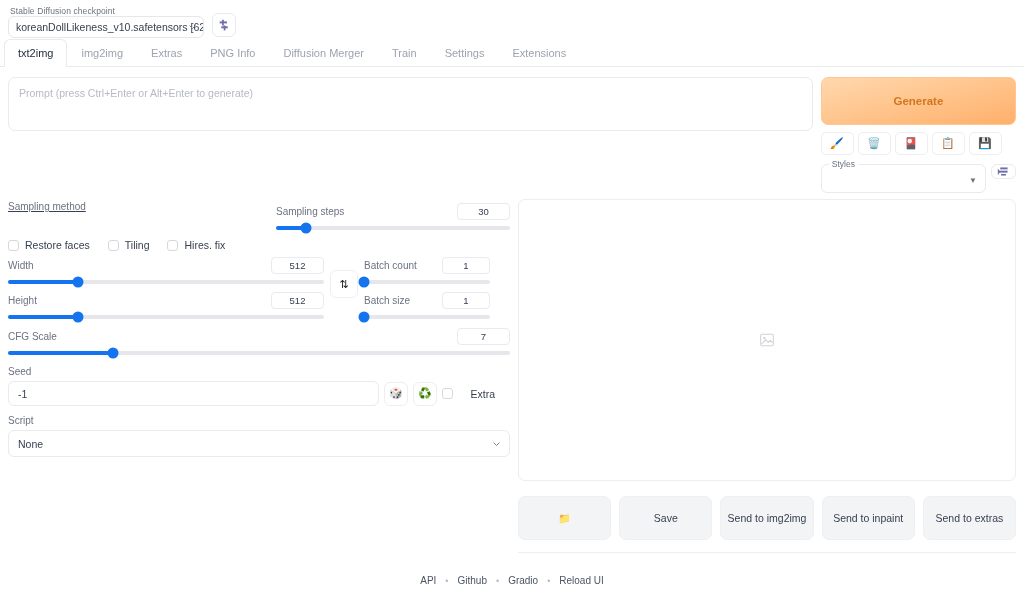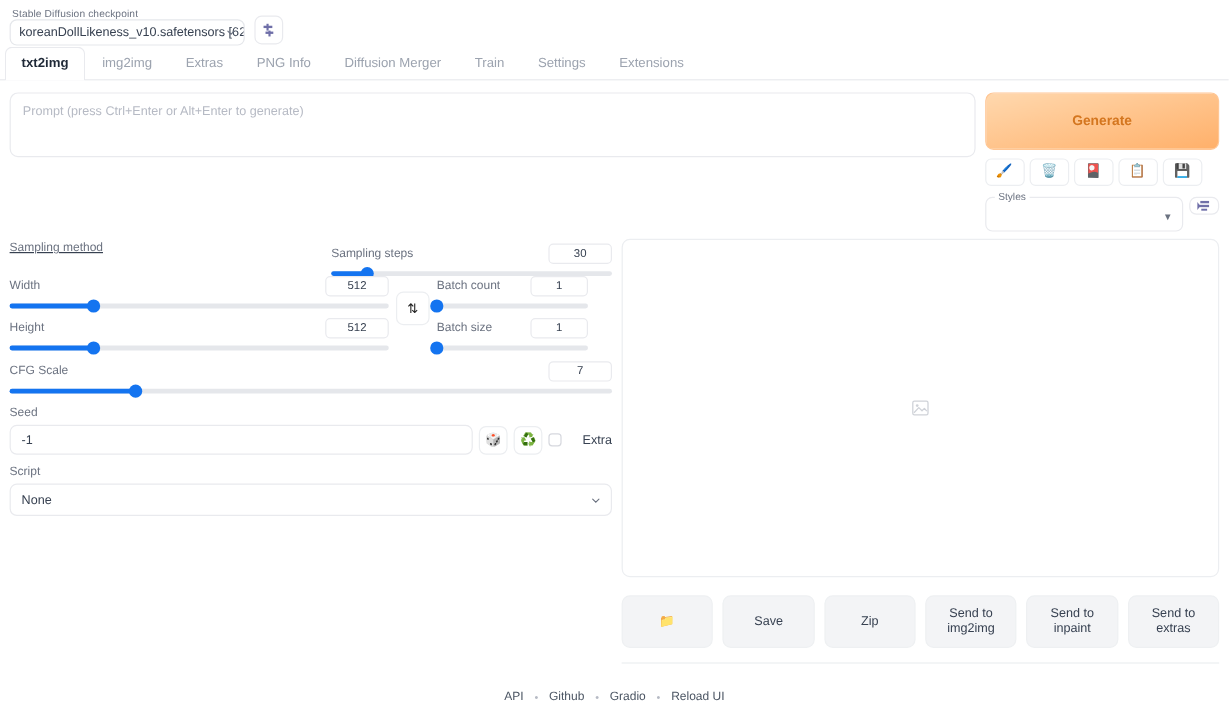--- a/index.html
+++ b/index.html
@@ -40,21 +40,21 @@
   .tabs {
     display: flex; align-items: flex-end; gap: 0;
     border-bottom: 1px solid #e9eaee; height: 29px; padding-left: 4px;
   }
   .tab {
     padding: 6px 13px 7px; font-size: 11px; color: #9ca3af;
     border: 1px solid transparent; border-bottom: none; position: relative; top: 1px;
     border-radius: 6px 6px 0 0; background: transparent; line-height: 14px;
   }
   .tab.active {
-    color: #1f2937; font-weight: bold; background: #fff;
+    color: #1f2937; font-weight: normal; background: #fff;
     border-color: #e9eaee; border-bottom-color: #fff;
   }
 
   
   .main { display: flex; padding: 10px 8px 0; gap: 8px; }
   .col-left { width: 808px; }
   .col-right { width: 196px; }
 
   
   .prompt-box {
@@ -253,20 +253,28 @@
             <div class="lbl" style="margin:0;">Sampling steps</div>
             <div class="numbox">30</div>
           </div>
           <div class="track">
             <div class="fill" id="f-steps" style="width: 13%;"></div>
             <div class="thumb" id="t-steps" style="left: 13%;"></div>
           </div>
         </div>
       </div>
 
+      <div class="checkrow">
+        <div class="chk"></div>
+        <div class="chk-lbl">Restore faces</div>
+        <div class="chk"></div>
+        <div class="chk-lbl">Tiling</div>
+        <div class="chk"></div>
+        <div class="chk-lbl">Hires. fix</div>
+      </div>
 
       <div class="dims">
         <div class="dims-left">
           <div class="slider-block">
             <div class="slider-head">
               <div class="lbl" style="margin:0;">Width</div>
               <div class="numbox">512</div>
             </div>
             <div class="track">
               <div class="fill" id="f-w" style="width: 22%;"></div>
@@ -320,21 +328,21 @@
         </div>
       </div>
 
       <div style="margin-top:11px;">
         <div class="lbl">Seed</div>
         <div class="seedrow">
           <div class="seed-input">-1</div>
           <div class="seed-btn">🎲</div>
           <div class="seed-btn">♻️</div>
           <div class="chk"></div>
-          <div class="chk-lbl" style="margin-right:0;padding-left:12px;">Extra</div>
+          <div class="chk-lbl" style="margin-right:15px;padding-left:12px;">Extra</div>
         </div>
       </div>
 
       <div style="margin-top:9px;">
         <div class="lbl">Script</div>
         <div class="sel">
           <span>None</span>
           <svg class="caret" viewBox="0 0 12 12">
             <path d="M2.5 4.5 L6 8 L9.5 4.5" fill="none" stroke="currentColor" stroke-width="1.2" stroke-linecap="round"></path>
           </svg>
@@ -349,21 +357,20 @@
             <rect x="2.5" y="3.5" width="19" height="17" rx="2" fill="none" stroke="currentColor" stroke-width="1.6"></rect>
             <circle cx="8" cy="9" r="1.7" fill="currentColor"></circle>
             <path d="M4 18 L10 11.5 L14 15.5 L17 12.5 L20 16" fill="none" stroke="currentColor" stroke-width="1.6" stroke-linejoin="round"></path>
           </svg>
         </div>
         <div class="out-btns">
           <div class="out-btn">
             <span>📁</span>
           </div>
           <div class="out-btn">Save</div>
-          <div class="out-btn">Zip</div>
           <div class="out-btn">Send to img2img</div>
           <div class="out-btn">Send to inpaint</div>
           <div class="out-btn">Send to extras</div>
         </div>
       </div>
     </div>
   </div>
 
   <div class="footer">
     <span>API</span>

